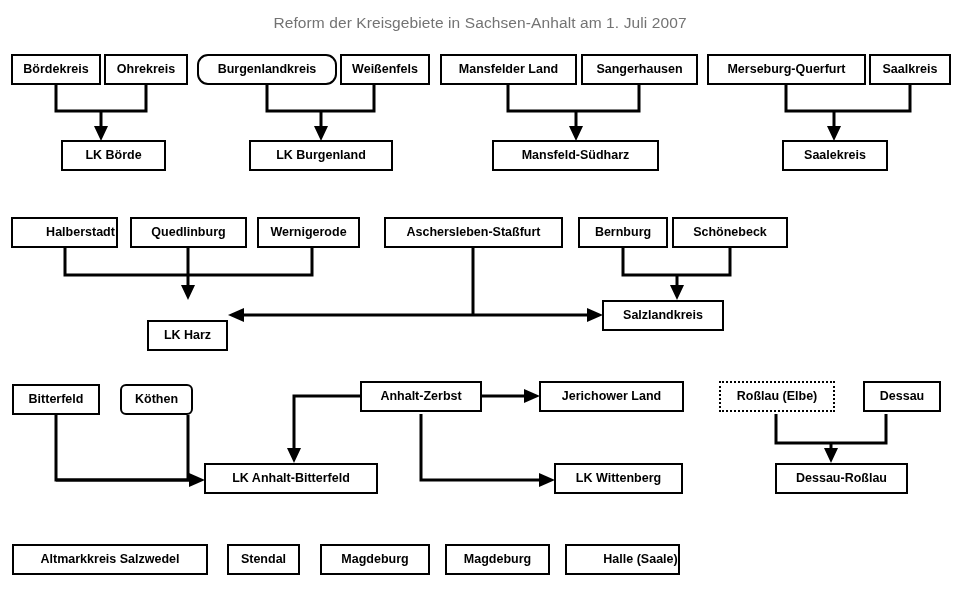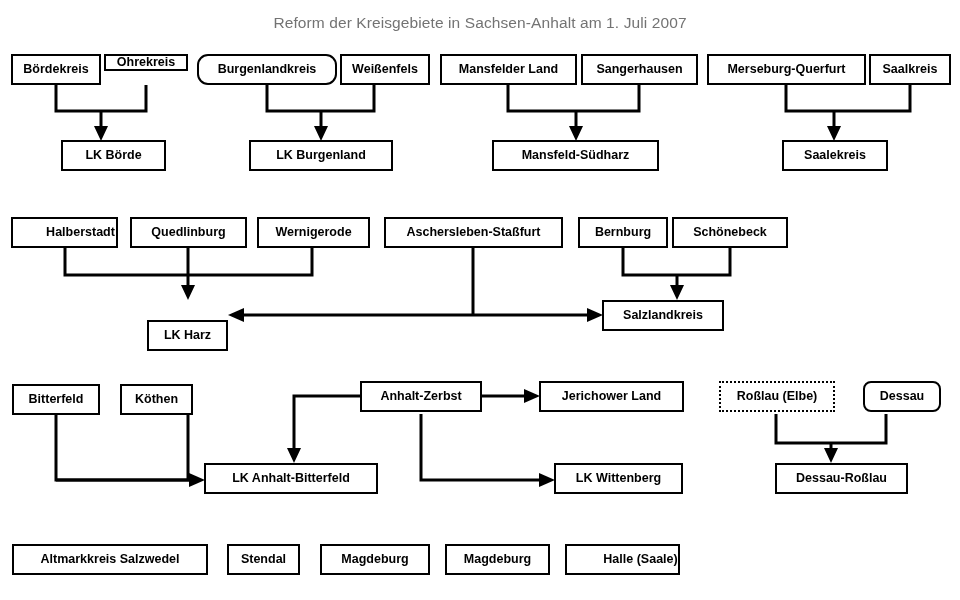--- a/index.html
+++ b/index.html
@@ -115,21 +115,21 @@
     <polygon points="555,480 539,473 539,487"></polygon>
 
     <polyline points="776,414 776,443 886,443 886,414"></polyline>
     <line x1="831" y1="443" x2="831" y2="450"></line>
     <polygon points="831,463 824,448 838,448"></polygon>
   </svg>
 
   <div class="node" style="left:11px; top:54px; width:90px; height:31px;">
     <span>Bördekreis</span>
   </div>
-  <div class="node" style="left:104px; top:54px; width:84px; height:17px;">
+  <div class="node" style="left:104px; top:54px; width:84px; height:31px;">
     <span>Ohrekreis</span>
   </div>
   <div class="node" style="left:197px; top:54px; width:140px; height:31px;border-radius:11px;">
     <span>Burgenlandkreis</span>
   </div>
   <div class="node" style="left:340px; top:54px; width:90px; height:31px;">
     <span>Weißenfels</span>
   </div>
   <div class="node" style="left:440px; top:54px; width:137px; height:31px;">
     <span>Mansfelder Land</span>
@@ -156,21 +156,21 @@
   <div class="node" style="left:782px; top:140px; width:106px; height:31px;">
     <span>Saalekreis</span>
   </div>
 
   <div class="node" style="left:11px; top:217px; width:107px; height:31px;padding-left:32px;">
     <span>Halberstadt</span>
   </div>
   <div class="node" style="left:130px; top:217px; width:117px; height:31px;">
     <span>Quedlinburg</span>
   </div>
-  <div class="node" style="left:257px; top:217px; width:113px; height:31px;">
+  <div class="node" style="left:257px; top:217px; width:103px; height:31px;">
     <span>Wernigerode</span>
   </div>
   <div class="node" style="left:384px; top:217px; width:179px; height:31px;">
     <span>Aschersleben-Staßfurt</span>
   </div>
   <div class="node" style="left:578px; top:217px; width:90px; height:31px;">
     <span>Bernburg</span>
   </div>
   <div class="node" style="left:672px; top:217px; width:116px; height:31px;">
     <span>Schönebeck</span>
@@ -179,33 +179,33 @@
   <div class="node" style="left:147px; top:300px; width:81px; height:31px;margin-top:20px;">
     <span>LK Harz</span>
   </div>
   <div class="node" style="left:602px; top:300px; width:122px; height:31px;">
     <span>Salzlandkreis</span>
   </div>
 
   <div class="node" style="left:12px; top:384px; width:88px; height:31px;">
     <span>Bitterfeld</span>
   </div>
-  <div class="node" style="left:120px; top:384px; width:73px; height:31px;">
+  <div class="node" style="left:120px; top:384px; width:73px; height:31px;border-radius:6px;">
     <span>Köthen</span>
   </div>
   <div class="node" style="left:360px; top:381px; width:122px; height:31px;">
     <span>Anhalt-Zerbst</span>
   </div>
   <div class="node" style="left:539px; top:381px; width:145px; height:31px;">
     <span>Jerichower Land</span>
   </div>
   <div class="node dotted" style="left:719px; top:381px; width:116px; height:31px;">
     <span>Roßlau (Elbe)</span>
   </div>
-  <div class="node" style="left:863px; top:381px; width:78px; height:31px;border-radius:8px;">
+  <div class="node" style="left:863px; top:381px; width:78px; height:31px;">
     <span>Dessau</span>
   </div>
 
   <div class="node" style="left:204px; top:463px; width:174px; height:31px;align-items:center;">
     <span>LK Anhalt-Bitterfeld</span>
   </div>
   <div class="node" style="left:554px; top:463px; width:129px; height:31px;">
     <span>LK Wittenberg</span>
   </div>
   <div class="node" style="left:775px; top:463px; width:133px; height:31px;">

